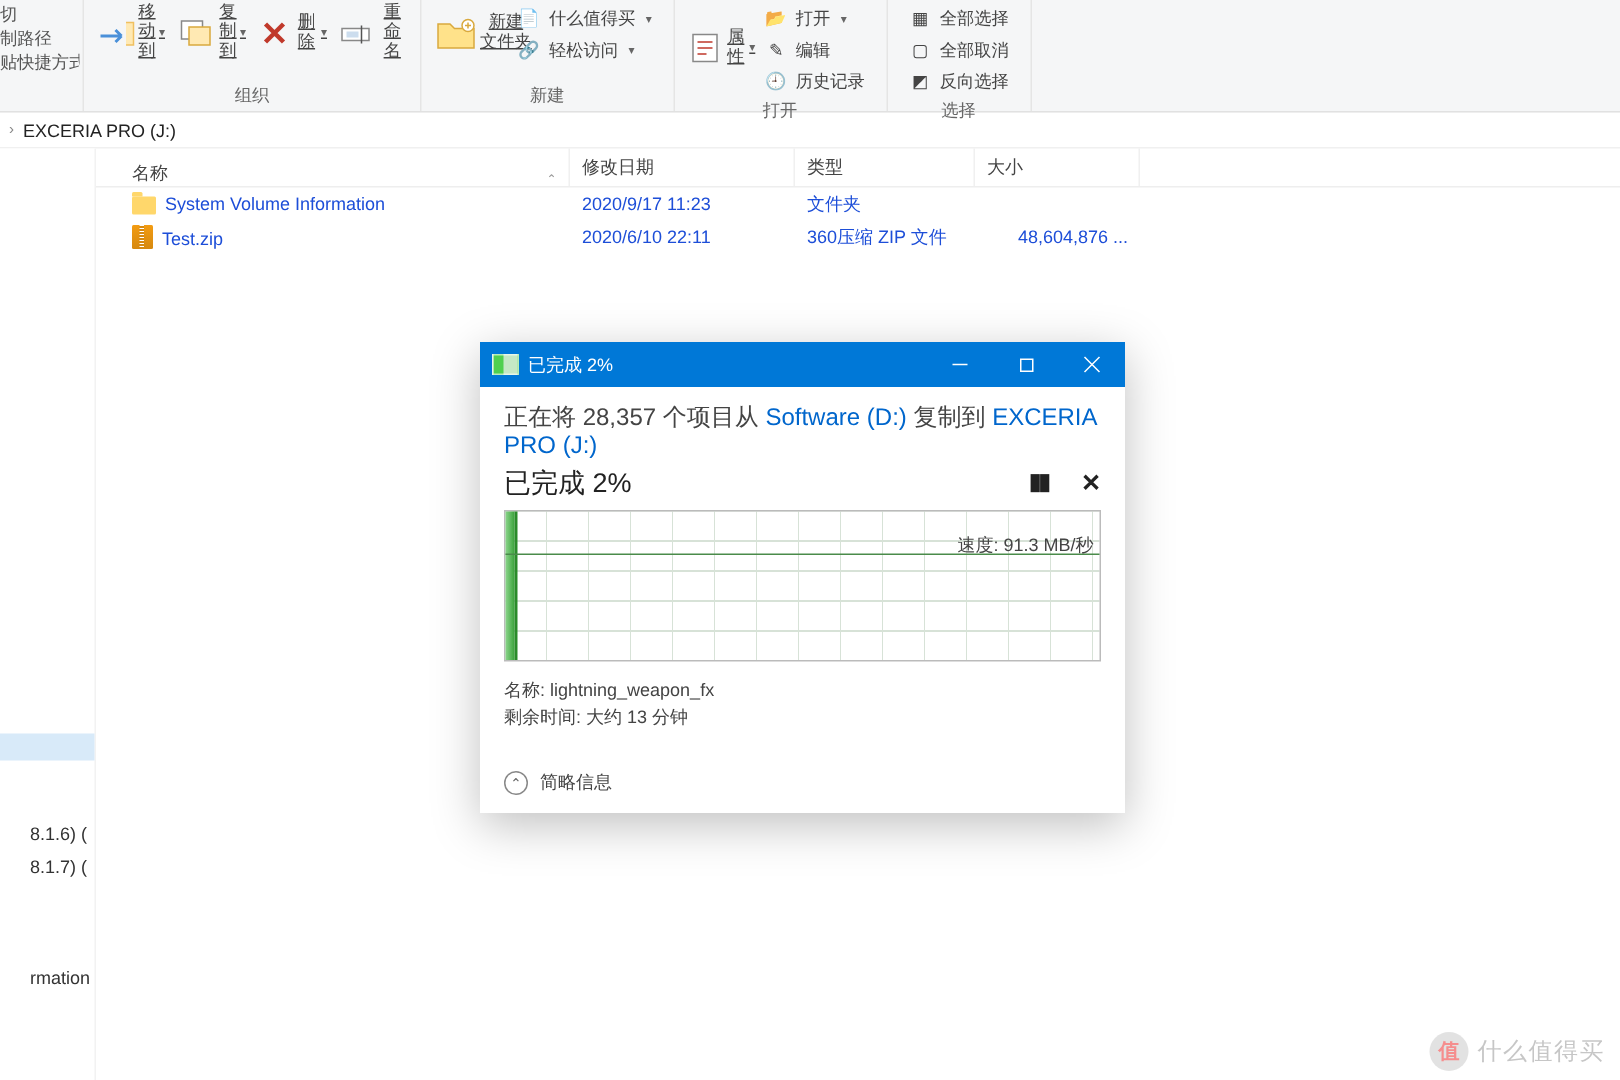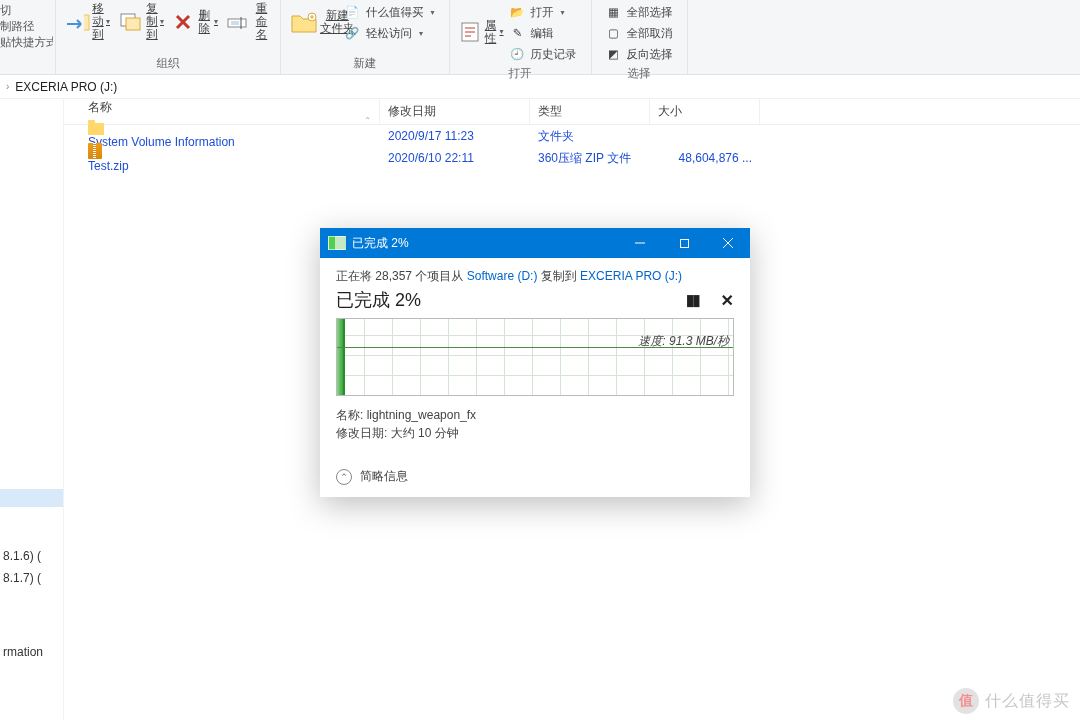--- a/index.html
+++ b/index.html
@@ -22,55 +22,55 @@
   .ritem .sic { width:16px; height:16px; display:flex; align-items:center; justify-content:center; }
   .mini-dd { font-size:8px; color:#666; margin-left:2px;}
 
   
   .crumb { height:24px; display:flex; align-items:center; padding:0 6px; gap:6px; color:#222; border-bottom:1px solid #f0f0f0; }
   .chev { color:#888; font-size:10px; }
 
   
   .main { display:flex; height:calc(720px - 75px - 24px); }
   .leftnav { width:64px; background:#fff; border-right:1px solid #f2f2f2; position:relative; }
-  .navstub { position:absolute; left:0; right:0; font-size:12px; padding:2px 3px; white-space:nowrap; overflow:hidden; color:#333; }
+  .navstub { position:absolute; left:0; right:0; font-size:12px; padding:2px 20px; white-space:nowrap; overflow:hidden; color:#333; }
   .navsel { background:#d8eaf9; }
   .content { flex:1; position:relative; }
   .cols { display:flex; height:26px; border-bottom:1px solid #eee; color:#444; font-size:12px; }
   .col { display:flex; align-items:center; padding:0 8px; border-right:1px solid #f0f0f0; }
   .col .up { margin-left:auto; color:#999; font-size:8px; }
   .row { display:flex; height:22px; align-items:center; font-size:12px; color:#1d4ed8; }
   .cell { padding:0 8px; }
   .ico-folder { width:16px; height:12px; background:#ffd76b; border-radius:1px; display:inline-block; margin-right:6px; position:relative; }
   .ico-folder::before { content:''; position:absolute; top:-3px; left:0; width:7px; height:3px; background:#ffd76b; border-radius:1px 1px 0 0;}
   .ico-zip { width:14px; height:16px; background:linear-gradient(#f39c12,#d68910); border-radius:1px; display:inline-block; margin-right:6px; position:relative; }
   .ico-zip::before { content:''; position:absolute; left:5px; top:0; bottom:0; width:3px; background:repeating-linear-gradient(#fff 0,#fff 1px,#d68910 1px,#d68910 2px);}
-  .c-name { width:300px; display:flex; align-items:flex-start;flex-direction:column; }
+  .c-name { width:300px; display:flex; align-items:flex-end; }
   .c-date { width:150px; }
   .c-type { width:120px; }
   .c-size { width:110px; text-align:right; }
 
   
   .dialog { position:absolute; left:320px; top:228px; width:430px; background:#fff; box-shadow:0 8px 30px rgba(0,0,0,.25); }
   .titlebar { height:30px; background:#0078d7; color:#fff; display:flex; align-items:center; padding:0 0 0 8px; font-size:12px; }
   .tbicon { width:18px; height:14px; background:linear-gradient(90deg,#4fd04f 40%,#c5e8c5 40%); border:1px solid rgba(255,255,255,.6); margin-right:6px; }
   .tbtns { margin-left:auto; display:flex; }
   .tbtn { width:44px; height:30px; display:flex; align-items:center; justify-content:center; color:#fff; font-size:12px; cursor:default; }
   .tbtn svg { stroke:#fff; }
   .sq { width:9px; height:9px; border:1px solid #fff; }
   .dbody { padding:10px 16px 12px 16px; }
-  .copyline { font-size:12px; color:#444; }
+  .copyline { font-size:16px; color:#444; }
   .copyline a { color:#0066cc; text-decoration:none; }
   .bigline { font-size:18px; margin:3px 0 6px 0; display:flex; align-items:center; }
   .bigline .controls { margin-left:auto; display:flex; gap:22px; font-family:inherit; }
   .pause { letter-spacing:-2px; font-weight:bold; font-size:15px; cursor:default; }
   .xbtn { font-weight:bold; font-size:16px; cursor:default; }
-  .graph { height:78px; border:1px solid #bbb; position:relative; background:
+  .graph { height:101px; border:1px solid #bbb; position:relative; background:
     repeating-linear-gradient(90deg, transparent 0, transparent 27px, #d7e2d7 27px, #d7e2d7 28px),
-    repeating-linear-gradient(0deg, transparent 0, transparent 19px, #d7e2d7 19px, #d7e2d7 20px); font-style: italic;
+    repeating-linear-gradient(0deg, transparent 0, transparent 19px, #d7e2d7 19px, #d7e2d7 20px);
   }
   .graph .fill { position:absolute; left:0; top:0; bottom:0; width:2%; background:linear-gradient(90deg,#8bd48b,#3ba33b); border-right:2px solid #2a8b2a;}
   .graph .line { position:absolute; left:0; right:0; top:28px; height:1px; background:#4a8b4a; }
   .graph .rate { position:absolute; right:4px; top:14px; font-size:12px; color:#444; }
   .details { margin-top:10px; font-size:12px; line-height:18px; color:#444; }
   .lbl { color:#444; }
   .val { color:#444; }
   .exp { margin-top:16px; padding-top:10px; border-top:0; display:flex; align-items:center; gap:8px; color:#444; font-size:12px; cursor:default;}
   .chev-circ { width:16px; height:16px; border:1px solid #888; border-radius:50%; display:flex; align-items:center; justify-content:center; font-size:9px; color:#666;}
 
@@ -301,21 +301,21 @@
         <span class="xbtn">✕</span>
       </div>
     </div>
     <div class="graph">
       <div class="fill"></div>
       <div class="line"></div>
       <div class="rate"><span>速度: </span><span>91.3 MB/秒</span></div>
     </div>
     <div class="details">
       <div><span class="lbl">名称:  </span><span class="val">lightning_weapon_fx</span></div>
-      <div><span class="lbl">修改日期: </span><span class="val">大约 10 分钟</span></div>
+      <div><span class="lbl">剩余时间: </span><span class="val">大约 13 分钟</span></div>
     </div>
     <div class="exp">
       <div class="chev-circ">⌃</div>
       <span>简略信息</span>
     </div>
   </div>
 </div>
 
 <div class="wm">
   <div class="c">值</div>

